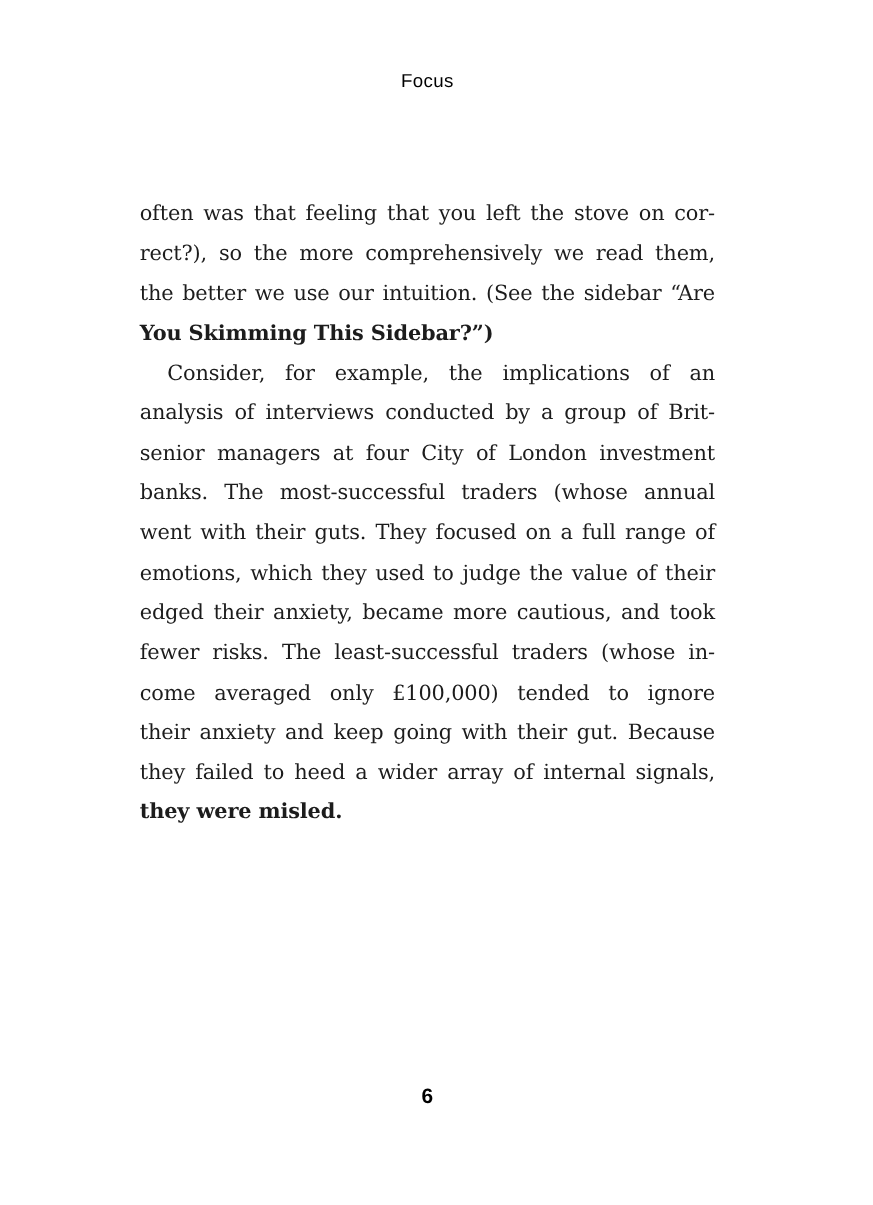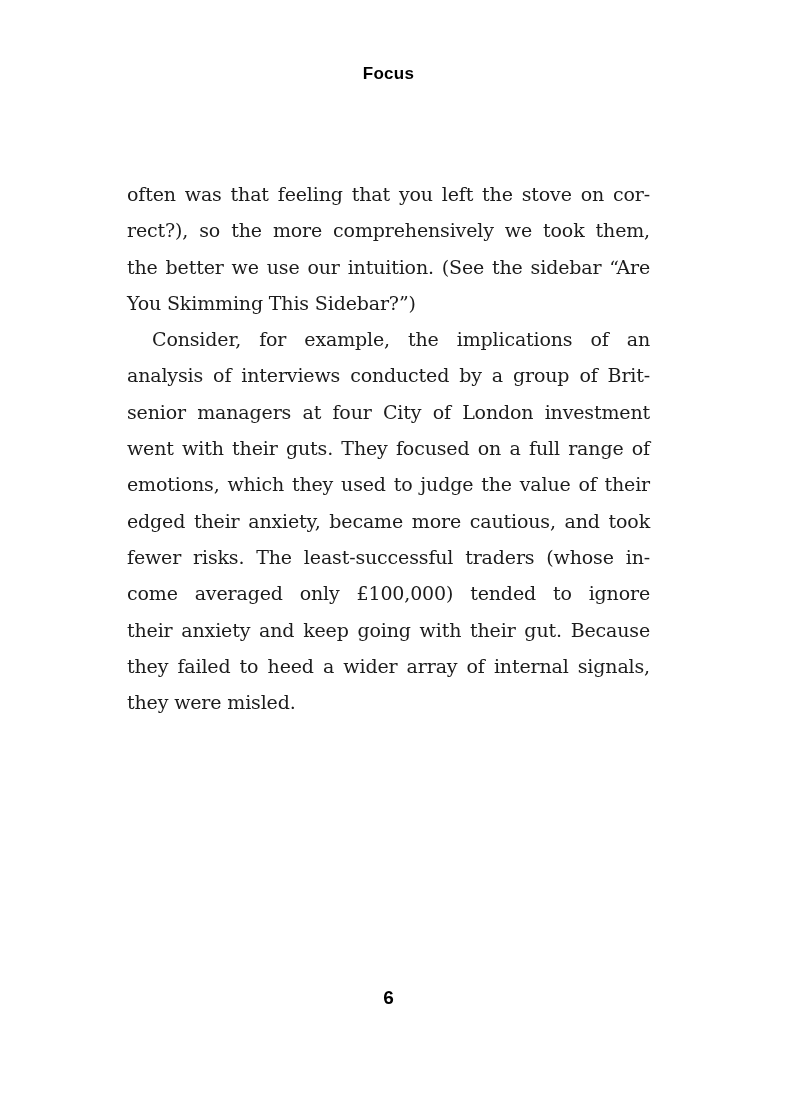--- a/index.html
+++ b/index.html
@@ -14,21 +14,21 @@
     background: #ffffff;
     overflow: hidden;
   }
   .running-head {
     position: absolute;
     top: 64px;
     left: 127px;
     width: 523px;
     text-align: center;
     font-family: "Liberation Sans", sans-serif;
-    font-weight: 700;
+    font-weight: 400;
     font-size: 17px;
     letter-spacing: 0.3px;
     color: #000000;
   }
   .text-block {
     position: absolute;
     top: 176px;
     left: 127px;
     width: 523px;
     font-family: "DejaVu Serif", serif;
@@ -37,20 +37,21 @@
     letter-spacing: -0.15px;
     color: #1c1c1c;
   }
   .line {
     text-align: justify;
     text-align-last: justify;
     white-space: normal;
   }
   .line.para-end {
     text-align-last: left;
+    font-weight: bold;
   }
   .line.indent {
     text-indent: 25px;
   }
   .page-footer {
     position: absolute;
     top: 987px;
     left: 127px;
     width: 523px;
     text-align: center;
@@ -64,27 +65,28 @@
 <body>
 
 <div class="page">
 
   <header class="running-head">
     <span>Focus</span>
   </header>
 
   <main class="text-block">
     <div class="line">often was that feeling that you left the stove on cor-</div>
-    <div class="line">rect?), so the more comprehensively we took them,</div>
+    <div class="line">rect?), so the more comprehensively we read them,</div>
     <div class="line">the better we use our intuition. (See the sidebar “Are</div>
     <div class="line para-end">You Skimming This Sidebar?”)</div>
 
     <div class="line indent">Consider, for example, the implications of an</div>
     <div class="line">analysis of interviews conducted by a group of Brit-</div>
     <div class="line">senior managers at four City of London investment</div>
+    <div class="line">banks. The most-successful traders (whose annual</div>
     <div class="line">went with their guts. They focused on a full range of</div>
     <div class="line">emotions, which they used to judge the value of their</div>
     <div class="line">edged their anxiety, became more cautious, and took</div>
     <div class="line">fewer risks. The least-successful traders (whose in-</div>
     <div class="line">come averaged only £100,000) tended to ignore</div>
     <div class="line">their anxiety and keep going with their gut. Because</div>
     <div class="line">they failed to heed a wider array of internal signals,</div>
     <div class="line para-end">they were misled.</div>
   </main>
 

